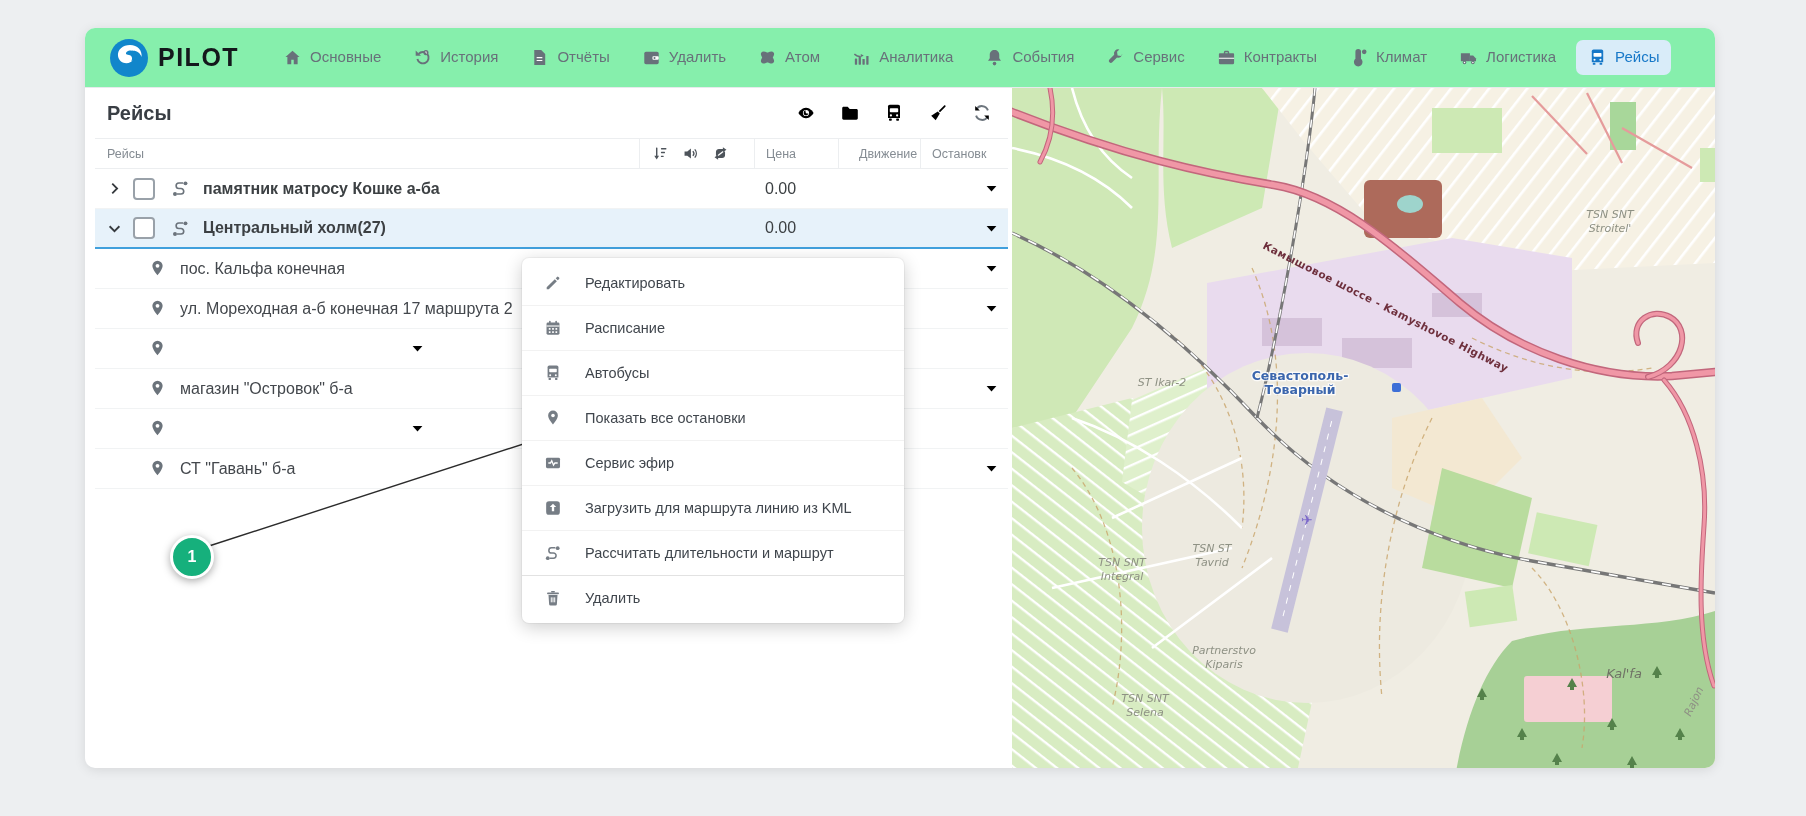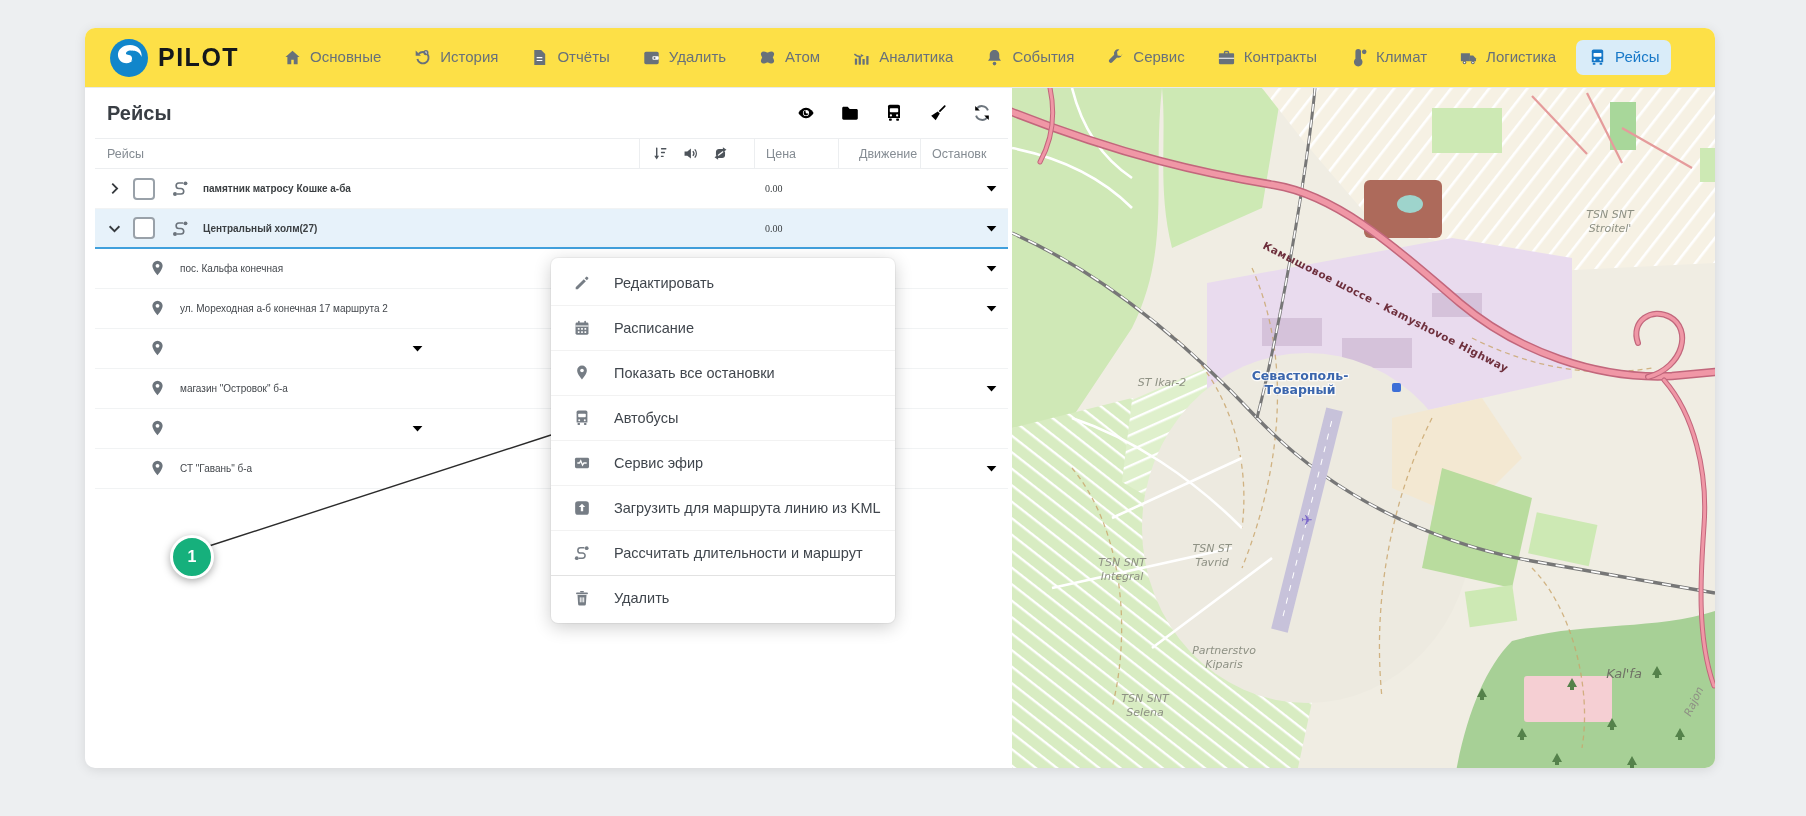--- a/index.html
+++ b/index.html
@@ -1,21 +1,21 @@
 <!DOCTYPE html>
 <html><head>
 <meta charset="utf-8">
 <style>
   html,body{margin:0;padding:0;background:#e9ebed;}
   .canvas{position:relative;width:1806px;height:816px;background:#edeff1;font-family:"Liberation Sans",sans-serif;overflow:hidden;}
   .window{position:absolute;left:85px;top:28px;width:1630px;height:740px;background:#fff;border-radius:10px;
           box-shadow:0 2px 12px rgba(0,0,0,.10);overflow:hidden;}
   
   .navbar{position:absolute;left:0;top:0;right:0;height:60px;display:flex;align-items:center;
-          padding:16px 24px;gap:8px;border-bottom:1px solid #e7eaec;background:#fde047;box-sizing:border-box;}
+          padding:16px 24px;gap:8px;border-bottom:1px solid #e7eaec;background:#86efac;box-sizing:border-box;}
   .logo{display:flex;align-items:center;gap:9px;margin-right:24px;}
   .logo-mark svg{width:40px;height:40px;display:block;}
   .logo-text{font-size:25px;font-weight:800;letter-spacing:1.5px;color:#14181c;}
   .nav-item{display:flex;align-items:flex-start;gap:8px;padding:8px 12px;border-radius:7px;color:#68717a;
             font-size:15px;font-weight:500;cursor:pointer;white-space:nowrap;}
   .nav-item .icon svg{width:19px;height:19px;display:block;}
   .nav-item.active{background:#d9ecf9;color:#1778c8;}
   
   .panel{position:absolute;left:10px;top:60px;width:913px;bottom:0;background:#fff;}
   .panel-header{display:flex;align-items:center;justify-content:space-between;height:50px;padding:0 16px 0 12px;}
@@ -25,44 +25,44 @@
   .tool-btn svg{width:20px;height:20px;display:block;}
   .grid-head{display:flex;align-items:stretch;height:29px;border-top:1px solid #eceef0;border-bottom:1px solid #eceef0;
              color:#858c93;font-size:12.5px;}
   .gh-label{flex:1;display:flex;align-items:center;padding-left:12px;}
   .gh-icons{width:115px;display:flex;align-items:center;gap:13px;border-left:1px solid #eceef0;padding-left:12px;
             box-sizing:border-box;color:#4e545b;}
   .gh-icons .icon svg{width:17px;height:17px;display:block;}
   .gh-col{display:flex;align-items:center;border-left:1px solid #eceef0;padding-left:11px;box-sizing:border-box;}
   .w-price{width:84px;}.w-move{width:82px;padding-left:20px;}.w-stops{width:88px;}
   .rows{}
-  .row{display:flex;align-items:center;height:40px;border-bottom:1px solid #f1f3f4;font-size:10px;color:#3c4043;box-sizing:border-box;}
+  .row{display:flex;align-items:center;height:40px;border-bottom:1px solid #f1f3f4;font-size:16px;color:#3c4043;box-sizing:border-box;}
   .row.selected{background:#e7f2fa;border-bottom:2px solid #41a0dc;}
   .expander{width:26px;margin-left:12px;color:#35393d;display:flex;}
   .expander svg{width:15px;height:15px;}
   .checkbox{width:18px;height:18px;border:2px solid #99a1a9;border-radius:4px;margin-right:16px;background:#fff;}
   .row-icon{color:#6b737b;margin-right:13px;display:flex;}
   .row-icon svg{width:19px;height:19px;}
   .row-label{flex:1;font-weight:600;overflow:hidden;white-space:nowrap;text-overflow:ellipsis;}
   .stop-row .row-label{font-weight:400;color:#43474c;}
   .stop-indent{width:53px;flex:none;}
-  .cell-price{width:84px;flex:none;padding-left:11px;box-sizing:border-box;font-weight:400;font-family:Liberation Serif, serif;}
+  .cell-price{width:84px;flex:none;padding-left:11px;box-sizing:border-box;font-weight:400;}
   .cell-move{width:82px;flex:none;}
   .cell-stops{width:88px;flex:none;display:flex;justify-content:flex-end;padding-right:9px;box-sizing:border-box;}
   .caret{color:#4a4f54;display:flex;cursor:pointer;}
   .caret svg{width:15px;height:15px;}
   
   .map{position:absolute;left:927px;top:60px;width:703px;bottom:0;overflow:hidden;background:#f0ede3;}
   .map svg{display:block;}
   text.pl{fill:#8e9184;font:italic 11px "DejaVu Sans",sans-serif;text-anchor:middle;}
   text.pl2{fill:#6f7165;font:italic 13px "DejaVu Sans",sans-serif;text-anchor:middle;}
   text.city{fill:#3b66ad;font:bold 12.5px "DejaVu Sans",sans-serif;text-anchor:middle;paint-order:stroke;stroke:#ffffffcc;stroke-width:2.5px;}
   text.road{fill:#6e2f3c;font:bold 10.5px "DejaVu Sans",sans-serif;letter-spacing:.5px;}
   
-  .menu{position:absolute;left:551px;top:258px;width:344px;background:#fff;border-radius:7px;padding:3px 0;
+  .menu{position:absolute;left:522px;top:258px;width:382px;background:#fff;border-radius:7px;padding:3px 0;
         box-shadow:0 4px 18px rgba(0,0,0,.2),0 0 0 1px rgba(0,0,0,.04);z-index:5;}
   .menu-item{display:flex;align-items:center;gap:23px;height:44px;padding:0 14px 0 22px;font-size:14.5px;color:#40464d;
              border-top:1px solid #f2f2f2;cursor:pointer;}
   .menu-item:first-child{border-top:none;}
   .menu-item.group{border-top:1px solid #e2e2e2;}
   .menu-item .icon{color:#767d85;display:flex;}
   .menu-item .icon svg{width:18px;height:18px;}
   
   .ann-line{position:absolute;left:0;top:0;width:1806px;height:816px;pointer-events:none;z-index:4;}
   .badge{position:absolute;left:170px;top:535px;width:44px;height:44px;border-radius:50%;background:#16b07c;
@@ -601,42 +601,42 @@
               <rect x="9" y="13.5" width="2" height="2" rx=".4"></rect>
               <rect x="12.7" y="13.5" width="2" height="2" rx=".4"></rect>
             </g>
           </svg>
         </span>
         <span>Расписание</span>
       </div>
       <div class="menu-item">
         <span class="icon">
           <svg viewBox="0 0 20 20">
-            <path d="M10 1.8a5.4 5.4 0 0 1 5.4 5.4c0 4-5.4 10-5.4 10S4.6 11.2 4.6 7.2A5.4 5.4 0 0 1 10 1.8z"></path>
-            <circle cx="10" cy="7.2" r="2" fill="#fff"></circle>
-          </svg>
-        </span>
-        <span>Показать все остановки</span>
-      </div>
-      <div class="menu-item">
-        <span class="icon">
-          <svg viewBox="0 0 20 20">
             <path d="M4 3.5c0-1 .8-1.8 1.8-1.8h8.4c1 0 1.8.8 1.8 1.8V15H4z"></path>
             <rect fill="#fff" x="5.8" y="5.2" width="8.4" height="4" rx=".8"></rect>
             <circle fill="#fff" cx="6.9" cy="12.4" r="1.1"></circle>
             <circle fill="#fff" cx="13.1" cy="12.4" r="1.1"></circle>
             <rect x="5" y="15.5" width="2.8" height="2.2" rx=".7"></rect>
             <rect x="12.2" y="15.5" width="2.8" height="2.2" rx=".7"></rect>
           </svg>
         </span>
         <span>Автобусы</span>
       </div>
       <div class="menu-item">
         <span class="icon">
           <svg viewBox="0 0 20 20">
+            <path d="M10 1.8a5.4 5.4 0 0 1 5.4 5.4c0 4-5.4 10-5.4 10S4.6 11.2 4.6 7.2A5.4 5.4 0 0 1 10 1.8z"></path>
+            <circle cx="10" cy="7.2" r="2" fill="#fff"></circle>
+          </svg>
+        </span>
+        <span>Показать все остановки</span>
+      </div>
+      <div class="menu-item">
+        <span class="icon">
+          <svg viewBox="0 0 20 20">
             <rect x="2.2" y="4.2" width="15.6" height="11.6" rx="1.6"></rect>
             <path fill="none" stroke="#fff" stroke-width="1.4" d="M4.8 10h2.4l1.4-2.6 2 5 1.5-2.4h3.1"></path>
           </svg>
         </span>
         <span>Сервис эфир</span>
       </div>
       <div class="menu-item">
         <span class="icon">
           <svg viewBox="0 0 20 20">
             <rect x="2.4" y="2.4" width="15.2" height="15.2" rx="3.2"></rect>

